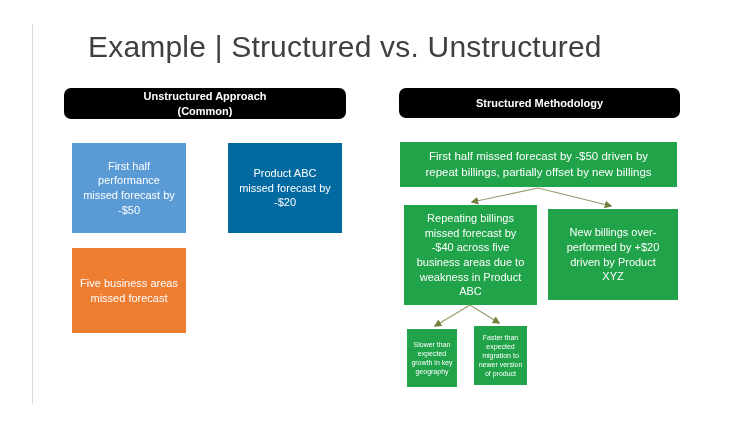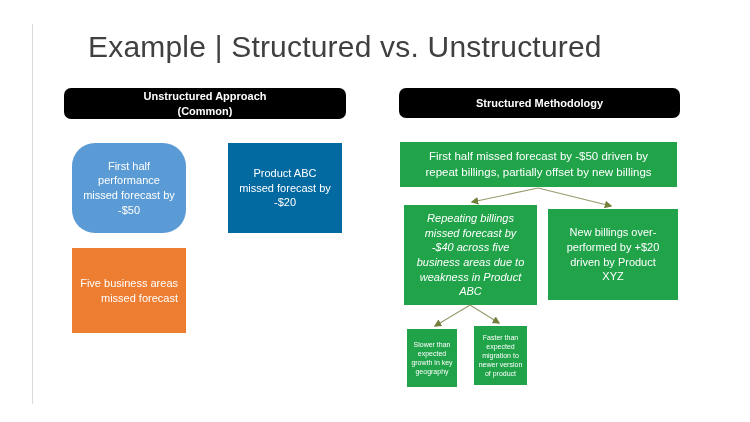--- a/index.html
+++ b/index.html
@@ -27,26 +27,26 @@
     line-height:1.3;white-space:pre-line;
   }
   .pill.left{left:64px;top:88px;width:282px;height:31px;}
   .pill.right{left:399px;top:88px;width:281px;height:30px;}
   .box{
     position:absolute;color:#ffffff;
     display:flex;align-items:center;justify-content:center;
     text-align:center;box-sizing:border-box;
     font-size:11px;line-height:1.32;padding:6px 8px;
   }
-  .box.blue  {left:72px; top:143px;width:114px;height:90px;border-radius:23px;}
+  .box.blue  {left:72px; top:143px;width:114px;height:90px;}
   .box.purple{left:228px;top:143px;width:114px;height:90px;}
-  .box.orange{left:72px; top:248px;width:114px;height:85px;text-align:right;}
+  .box.orange{left:72px; top:248px;width:114px;height:85px;}
   .box.gray  {left:228px;top:248px;width:114px;height:85px;}
   .box.g-root{left:400px;top:142px;width:277px;height:45px;font-size:11.5px;padding:4px 14px;}
-  .box.g-l2a {left:404px;top:205px;width:133px;height:100px;padding:6px 10px;font-style:italic;}
+  .box.g-l2a {left:404px;top:205px;width:133px;height:100px;padding:6px 10px;}
   .box.g-l2b {left:548px;top:209px;width:130px;height:91px;padding:20px 12px;}
   .box.g-l3a {left:407px;top:329px;width:50px;height:58px;font-size:7px;line-height:1.3;padding:3px 4px;}
   .box.g-l3b {left:474px;top:326px;width:53px;height:59px;font-size:7px;line-height:1.3;padding:3px 4px;}
   .connectors{
     position:absolute;left:0;top:0;width:750px;height:422px;
     pointer-events:none;
   }
 </style>
 </head>
 <body>

